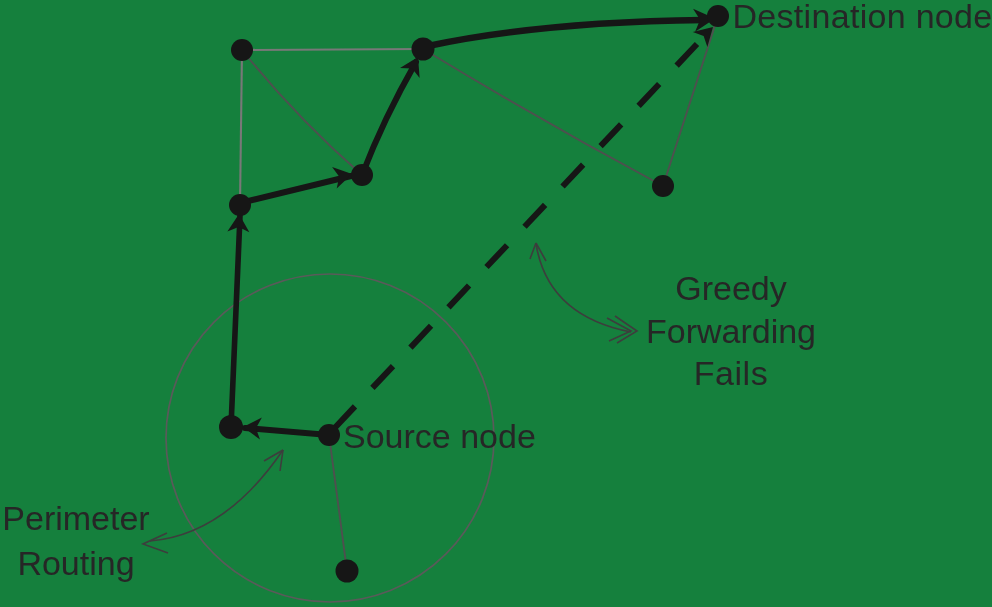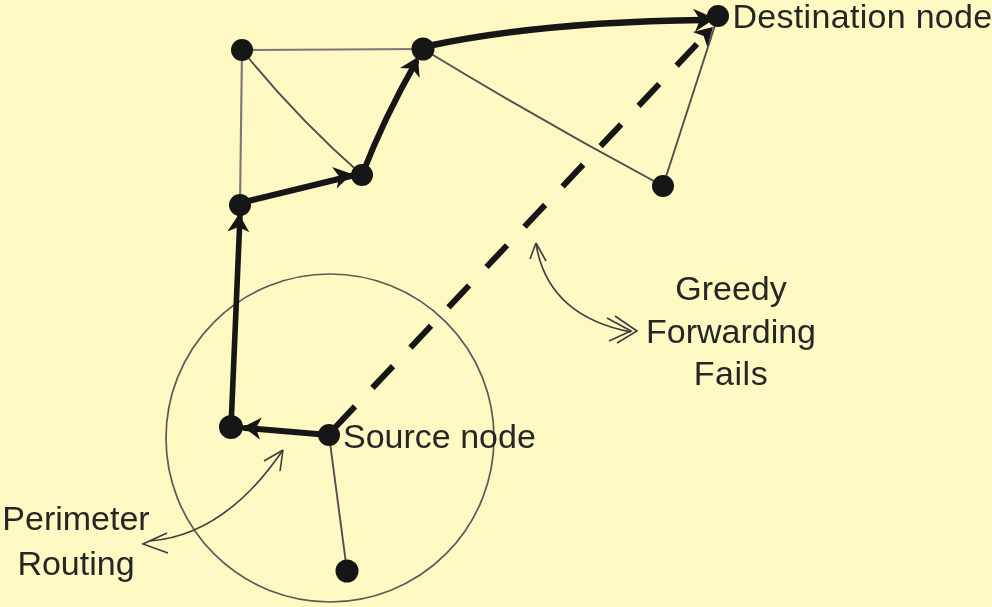--- a/index.html
+++ b/index.html
@@ -1,16 +1,16 @@
 <!DOCTYPE html>
 <html><head>
 <meta charset="utf-8">
 <style>
   html,body{margin:0;padding:0;background:#fff;}
-  .wrap{width:992px;height:607px;position:relative;overflow:hidden;background:#fef9c3;}
+  .wrap{width:992px;height:607px;position:relative;overflow:hidden;background:#15803d;}
   svg{position:absolute;left:0;top:0;filter:blur(0.6px);}
   text{font-family:"Liberation Sans", sans-serif;fill:#262626;}
 </style>
 </head>
 <body>
 <div class="wrap">
 <svg width="992" height="607" viewBox="0 0 992 607">
 
   <circle cx="330" cy="438" r="164" fill="none" stroke="#5a5a5a" stroke-width="1.7"></circle>
 

